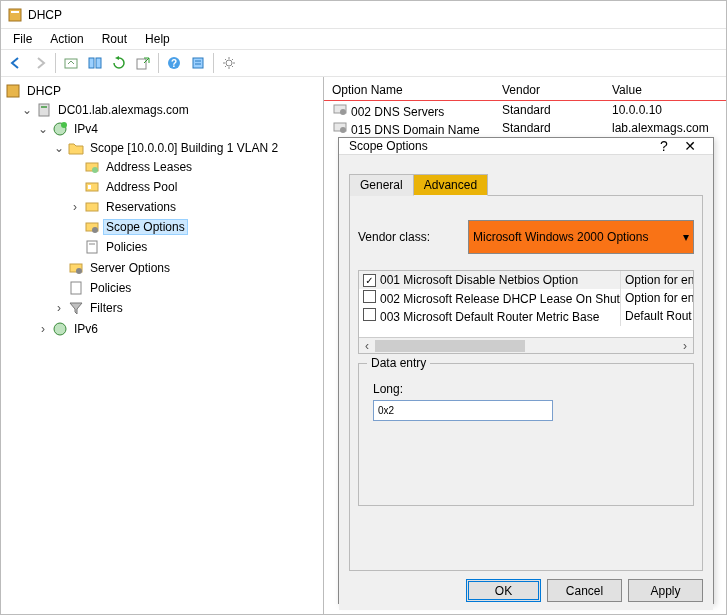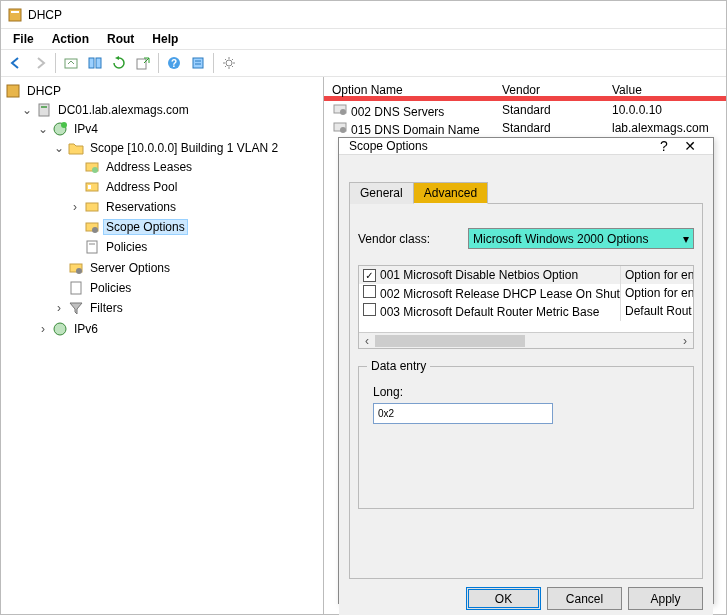--- a/index.html
+++ b/index.html
@@ -28,21 +28,21 @@
   border-bottom: 1px solid #e5e5e5;
 }
 .titlebar .icon { width: 16px; height: 16px; margin-right: 5px; }
 .menubar {
   height: 20px;
   display: flex;
   align-items: center;
   padding: 0 4px;
   gap: 2px;
 }
-.menubar span { padding: 18px 8px; cursor: default; font-weight: bold; }
+.menubar span { padding: 18px 8px; cursor: default; }
 .toolbar {
   height: 28px;
   display: flex;
   align-items: center;
   padding: 2px 4px;
   border-top: 1px solid #e5e5e5;
   border-bottom: 1px solid #e5e5e5;
   gap: 2px;
 }
 .toolbar .btn {
@@ -65,21 +65,21 @@
 .tree li { white-space: nowrap; padding: 1px 0; }
 .tree .row { display: flex; align-items: center; gap: 3px; height: 18px; }
 .tree .exp { width:12px; display:inline-flex; justify-content:center; cursor:default; color:#555;}
 .tree .icon { width:16px; height:16px; display:inline-flex; align-items:center; justify-content:center;}
 .tree .label { padding: 1px 3px; }
 .tree .sel { background:#cce8ff; border:1px solid #99d1ff; padding:0 2px;}
 .rightpane {
   flex:1; display:flex; flex-direction:column; position:relative;
 }
 .listhdr {
-  display:flex; border-bottom:5px solid #ef4444; height:24px; padding-top:6px;
+  display:flex; border-bottom:1px solid #ef4444; height:24px; padding-top:6px;
 }
 .listhdr div { border-right:0; padding:0 8px;}
 .listrow { display:flex; padding:0 0; height:18px; align-items:center;}
 .listrow div { padding:0 8px; white-space:nowrap; overflow:hidden;}
 .col1{flex:0 0 170px;} .col2{flex:0 0 110px;} .col3{flex:1;}
 .smicon{width:16px;height:16px;display:inline-flex;align-items:center;justify-content:center;margin-right:3px;}
 
 .dialog {
   position:absolute;
   left:14px; top:60px;
@@ -88,39 +88,39 @@
   border:1px solid #888;
   box-shadow:2px 2px 6px rgba(0,0,0,.15);
   display:flex; flex-direction:column;
 }
 .dlg-title {
   height:30px; display:flex; align-items:center; padding:0 10px;
 }
 .dlg-title .t{flex:1;}
 .dlg-title .hc{width:26px; text-align:center; font-size:14px; cursor:default;}
 .dlg-body{flex:1; padding:6px 10px 0 10px; background:#f0f0f0; border-top:1px solid #ddd;}
-.tabs{display:flex; margin-top:20px;}
+.tabs{display:flex; margin-top:12px;}
 .tab{padding:3px 10px; border:1px solid #bbb; border-bottom:none; background:#f0f0f0; margin-right:-1px; position:relative; top:1px; cursor:default;}
 .tab.active{background:#eab308; z-index:2; border-bottom:1px solid #f0f0f0;}
 .tab.inactive{background:#e8e8e8;}
 .tabpanel{border:1px solid #bbb; padding:8px; background:#f0f0f0; height:376px;}
 .fieldrow{display:flex; align-items:center; margin:16px 0;}
-.dropdown{flex:1; height:21px; border:1px solid #888; background:#5eead4; display:flex; align-items:center; padding:0 4px; justify-content:space-between;text-align:right;}
+.dropdown{flex:1; height:34px; border:1px solid #888; background:#f97316; display:flex; align-items:center; padding:0 4px; justify-content:space-between;text-align:right;}
 .listbox{border:1px solid #bbb; margin-top:8px; background:#fff;}
 .listbox .lh{display:flex; background:#f5f5f5; border-bottom:1px solid #ccc;}
 .listbox .lh div, .listbox .lr div{padding:2px 4px; white-space:nowrap; overflow:hidden;}
 .listbox .lr{display:flex; align-items:center; height:18px;}
 .listbox .lr.shade{background:#f0f0f0;}
 .lc1{flex:0 0 262px; border-right:1px solid #ddd;} .lc2{flex:1;}
 .cb{width:13px;height:13px;border:1px solid #555;display:inline-flex;align-items:center;justify-content:center;margin-right:4px;font-size:10px;background:#fff;}
 .hscroll{height:16px; border-top:1px solid #ccc; display:flex; align-items:center; background:#f0f0f0;}
 .hscroll .ar{width:16px;text-align:center;color:#555;}
 .hscroll .track{flex:1; height:12px; position:relative;}
 .hscroll .thumb{position:absolute; left:0; width:150px; height:12px; background:#cdcdcd;}
-.fieldset{border:1px solid #bbb; margin-top:10px; padding:8px; height:150px;}
+.fieldset{border:1px solid #bbb; margin-top:2px; padding:8px; height:150px;}
 .fieldset legend{padding:0 4px; font-size:12px;}
 .textinput{width:180px; height:21px; border:1px solid #7a9fcd; background:#fff; padding:0 4px; display:flex; align-items:center; font-family:inherit; font-size:10px;}
 .dlg-buttons{display:flex; justify-content:flex-end; gap:6px; padding:8px 10px; background:#f0f0f0;}
 .dlg-buttons button{width:75px; height:23px; border:1px solid #888; background:#e1e1e1; font-family:inherit; font-size:12px;}
 .dlg-buttons button.def{border:1px solid #0078d7; outline:1px solid #0078d7; outline-offset:-3px;}
 svg{display:block;}
 </style>
 </head>
 <body>
 

